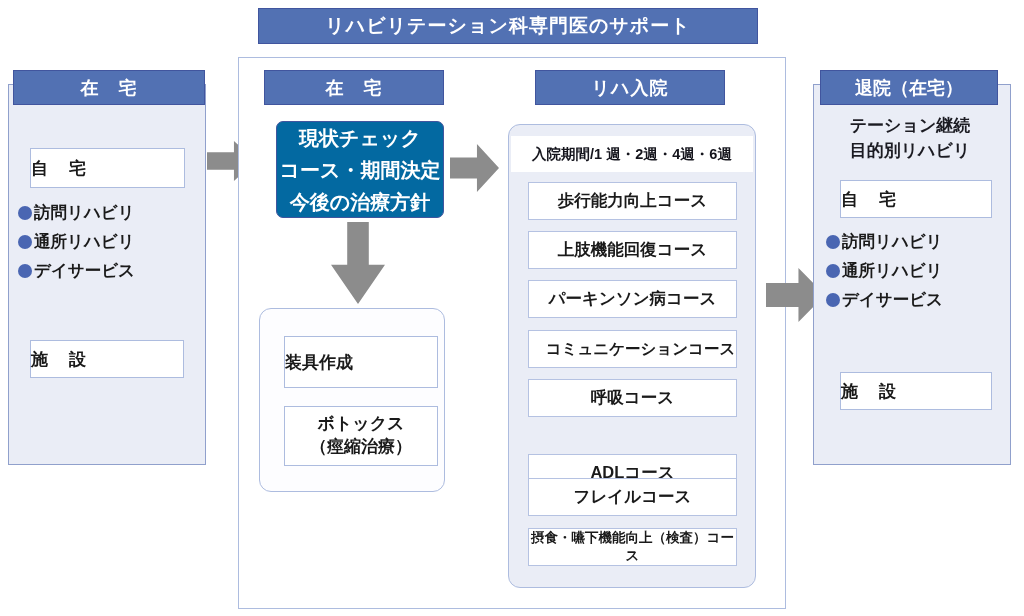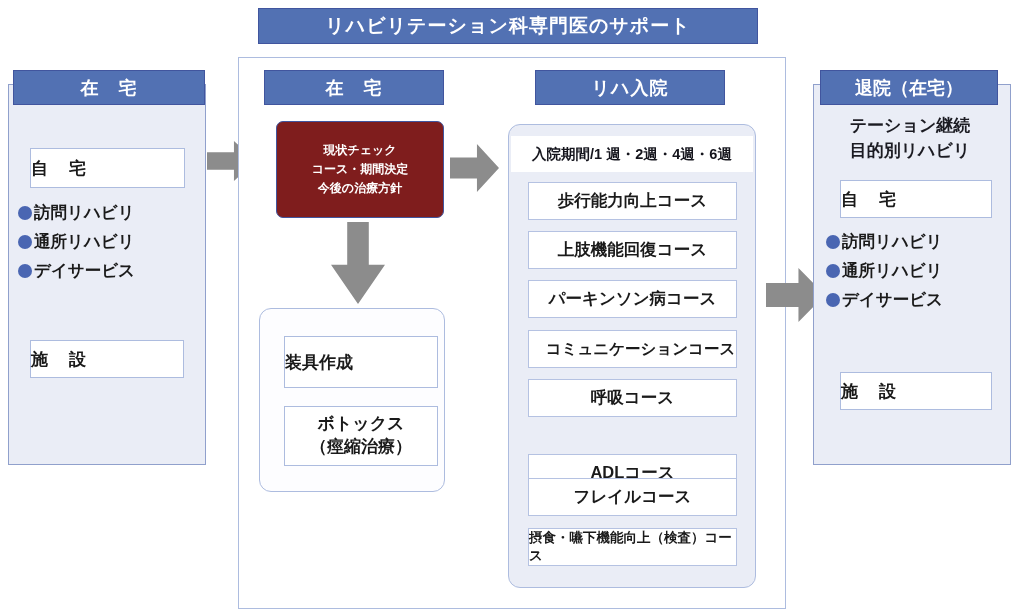--- a/index.html
+++ b/index.html
@@ -35,21 +35,21 @@
 
   
   .arrow-right{background:#8c8c8c;clip-path:polygon(0 28%,55% 28%,55% 0,100% 50%,55% 100%,55% 72%,0 72%);}
   .arrow-down{background:#8c8c8c;clip-path:polygon(30% 0,70% 0,70% 52%,100% 52%,50% 100%,0 52%,30% 52%);}
 
   
   .round-box{border:1.5px solid #adbcdf;border-radius:12px;}
 
   .course{
     background:#ffffff;border:1px solid #b5c2e2;color:#1a1a1a;font-weight:bold;
-    display:flex;align-items:center;justify-content:center;font-size:16.5px;
+    display:flex;align-items:center;justify-content:center;font-size:16.5px;text-align:center;
   }
   .course.small{font-size:13.5px;}
 
   .center-text{display:flex;align-items:center;justify-content:center;text-align:center;}
 </style>
 </head>
 <body>
 
 <div class="abs banner" style="left:258px;top:8px;width:500px;height:36px;font-size:19px;">
   <span>リハビリテーション科専門医のサポート</span>
@@ -78,21 +78,21 @@
   <span>施　設</span>
 </div>
 
 <div class="abs arrow-right" style="left:207px;top:141px;width:49px;height:40px;"></div>
 
 <div class="abs" style="left:238px;top:57px;width:548px;height:552px;background:#ffffff;border:1px solid #adbcdf;"></div>
 <div class="abs banner" style="left:264px;top:70px;width:180px;height:35px;font-size:18px;">
   <span>在　宅</span>
 </div>
 
-<div class="abs center-text" style="left:276px;top:121px;width:168px;height:97px;background:#7f1d1d;border:1px solid #41559e;border-radius:7px;color:#ffffff;font-weight:bold;font-size:12px;line-height:1.6;text-align:center;">
+<div class="abs center-text" style="left:276px;top:121px;width:168px;height:97px;background:#0369a1;border:1px solid #41559e;border-radius:7px;color:#ffffff;font-weight:bold;font-size:20px;line-height:1.6;text-align:center;">
   <div>
     <div>現状チェック</div>
     <div>コース・期間決定</div>
     <div>今後の治療方針</div>
   </div>
 </div>
 
 <div class="abs arrow-right" style="left:450px;top:144px;width:49px;height:48px;"></div>
 
 <div class="abs arrow-down" style="left:331px;top:222px;width:54px;height:82px;"></div>

